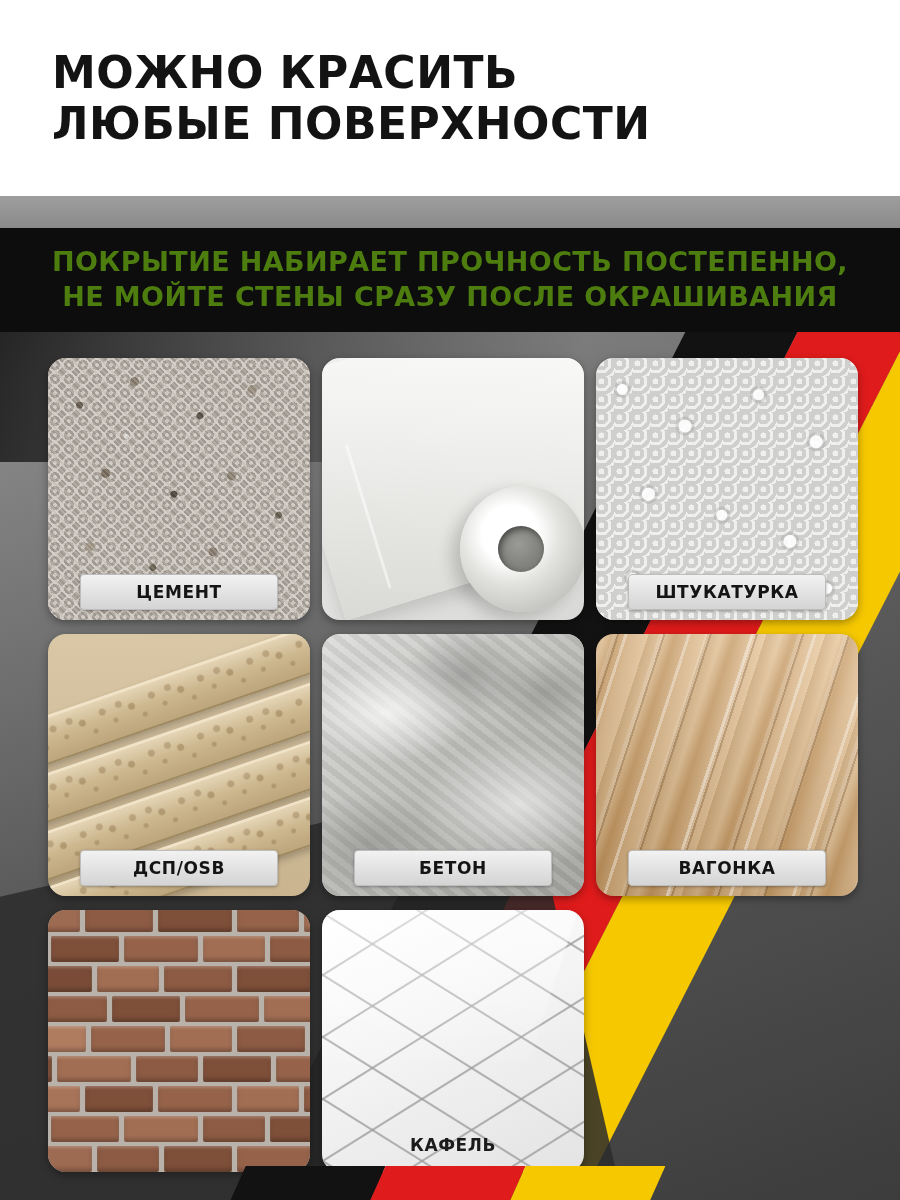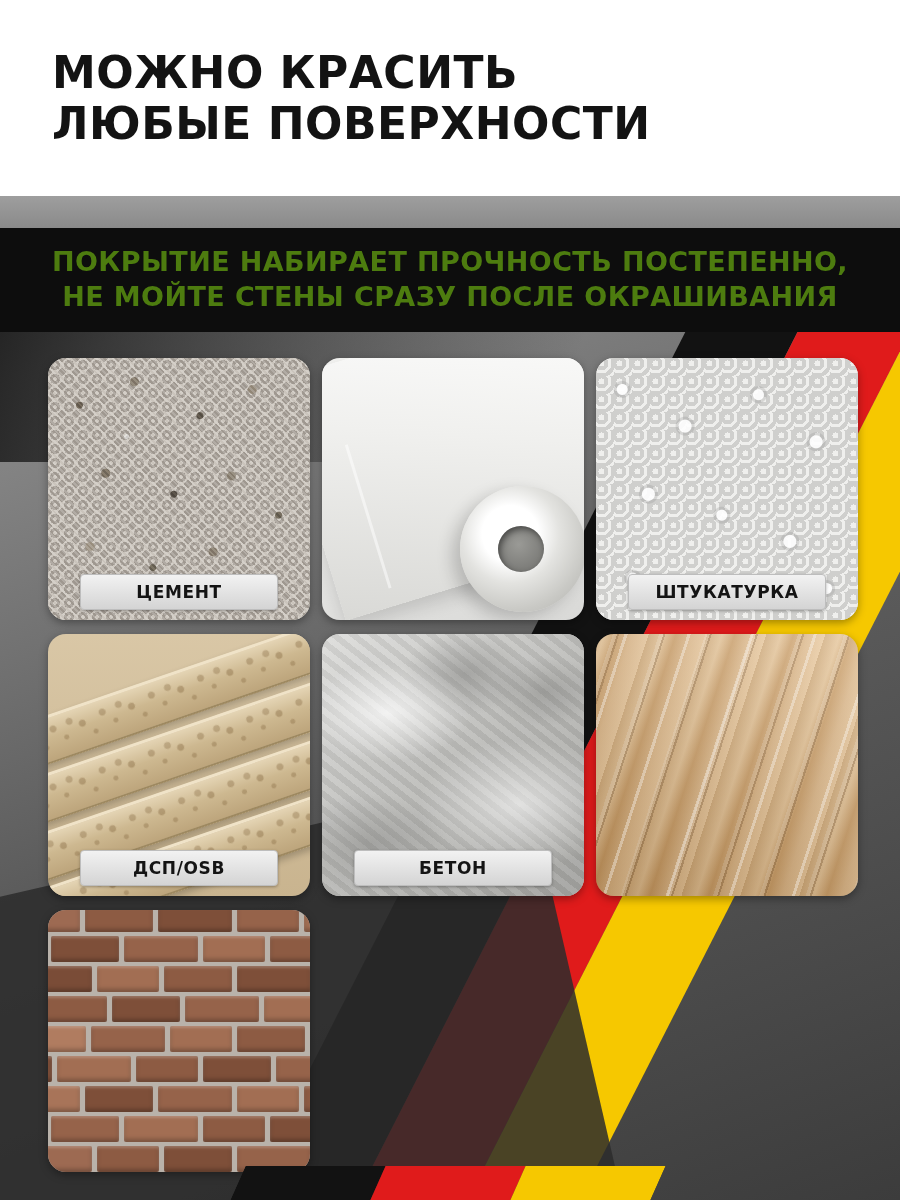--- a/index.html
+++ b/index.html
@@ -482,20 +482,21 @@
       <div class="caption">ДСП/OSB</div>
     </div>
 
     <div class="cell">
       <div class="tex tex-concrete"></div>
       <div class="caption">БЕТОН</div>
     </div>
 
     <div class="cell">
       <div class="tex tex-vagonka"></div>
+      <div class="caption">ВАГОНКА</div>
     </div>
 
 
     <div class="cell">
       <div class="tex tex-brick">
         <div class="brick-rows" id="brickRows">
             <div class="brow" style="top: -4px;">
               <div class="brick" style="left: 0px; width: 62px; background: rgb(157, 106, 82);"></div>
               <div class="brick" style="left: 67px; width: 68px; background: rgb(141, 91, 67);"></div>
               <div class="brick" style="left: 140px; width: 74px; background: rgb(126, 79, 57);"></div>
@@ -549,20 +550,42 @@
             <div class="brow" style="top: 236px;">
               <div class="brick" style="left: 0px; width: 74px; background: rgb(157, 106, 82);"></div>
               <div class="brick" style="left: 79px; width: 62px; background: rgb(141, 91, 67);"></div>
               <div class="brick" style="left: 146px; width: 68px; background: rgb(126, 79, 57);"></div>
               <div class="brick" style="left: 219px; width: 74px; background: rgb(150, 99, 74);"></div>
             </div>
           </div>
       </div>
     </div>
 
+    <div class="cell">
+      <div class="tex tex-tile">
+        <div class="tile-lines" id="tileLines">
+            <div class="tline a" style="top: -20px;"></div>
+            <div class="tline b" style="top: -20px;"></div>
+            <div class="tline a" style="top: 42px;"></div>
+            <div class="tline b" style="top: 42px;"></div>
+            <div class="tline a" style="top: 104px;"></div>
+            <div class="tline b" style="top: 104px;"></div>
+            <div class="tline a" style="top: 166px;"></div>
+            <div class="tline b" style="top: 166px;"></div>
+            <div class="tline a" style="top: 228px;"></div>
+            <div class="tline b" style="top: 228px;"></div>
+            <div class="tline a" style="top: 290px;"></div>
+            <div class="tline b" style="top: 290px;"></div>
+            <div class="tline a" style="top: 352px;"></div>
+            <div class="tline b" style="top: 352px;"></div>
+          </div>
+        <div class="tile-gloss"></div>
+      </div>
+      <div class="caption plain">КАФЕЛЬ</div>
+    </div>
 
   </div>
 
   <div class="bottom-flag">
     <span style="background:#121212"></span>
     <span style="background:#e01b1b"></span>
     <span style="background:#f6c800"></span>
   </div>
 
 </div>

